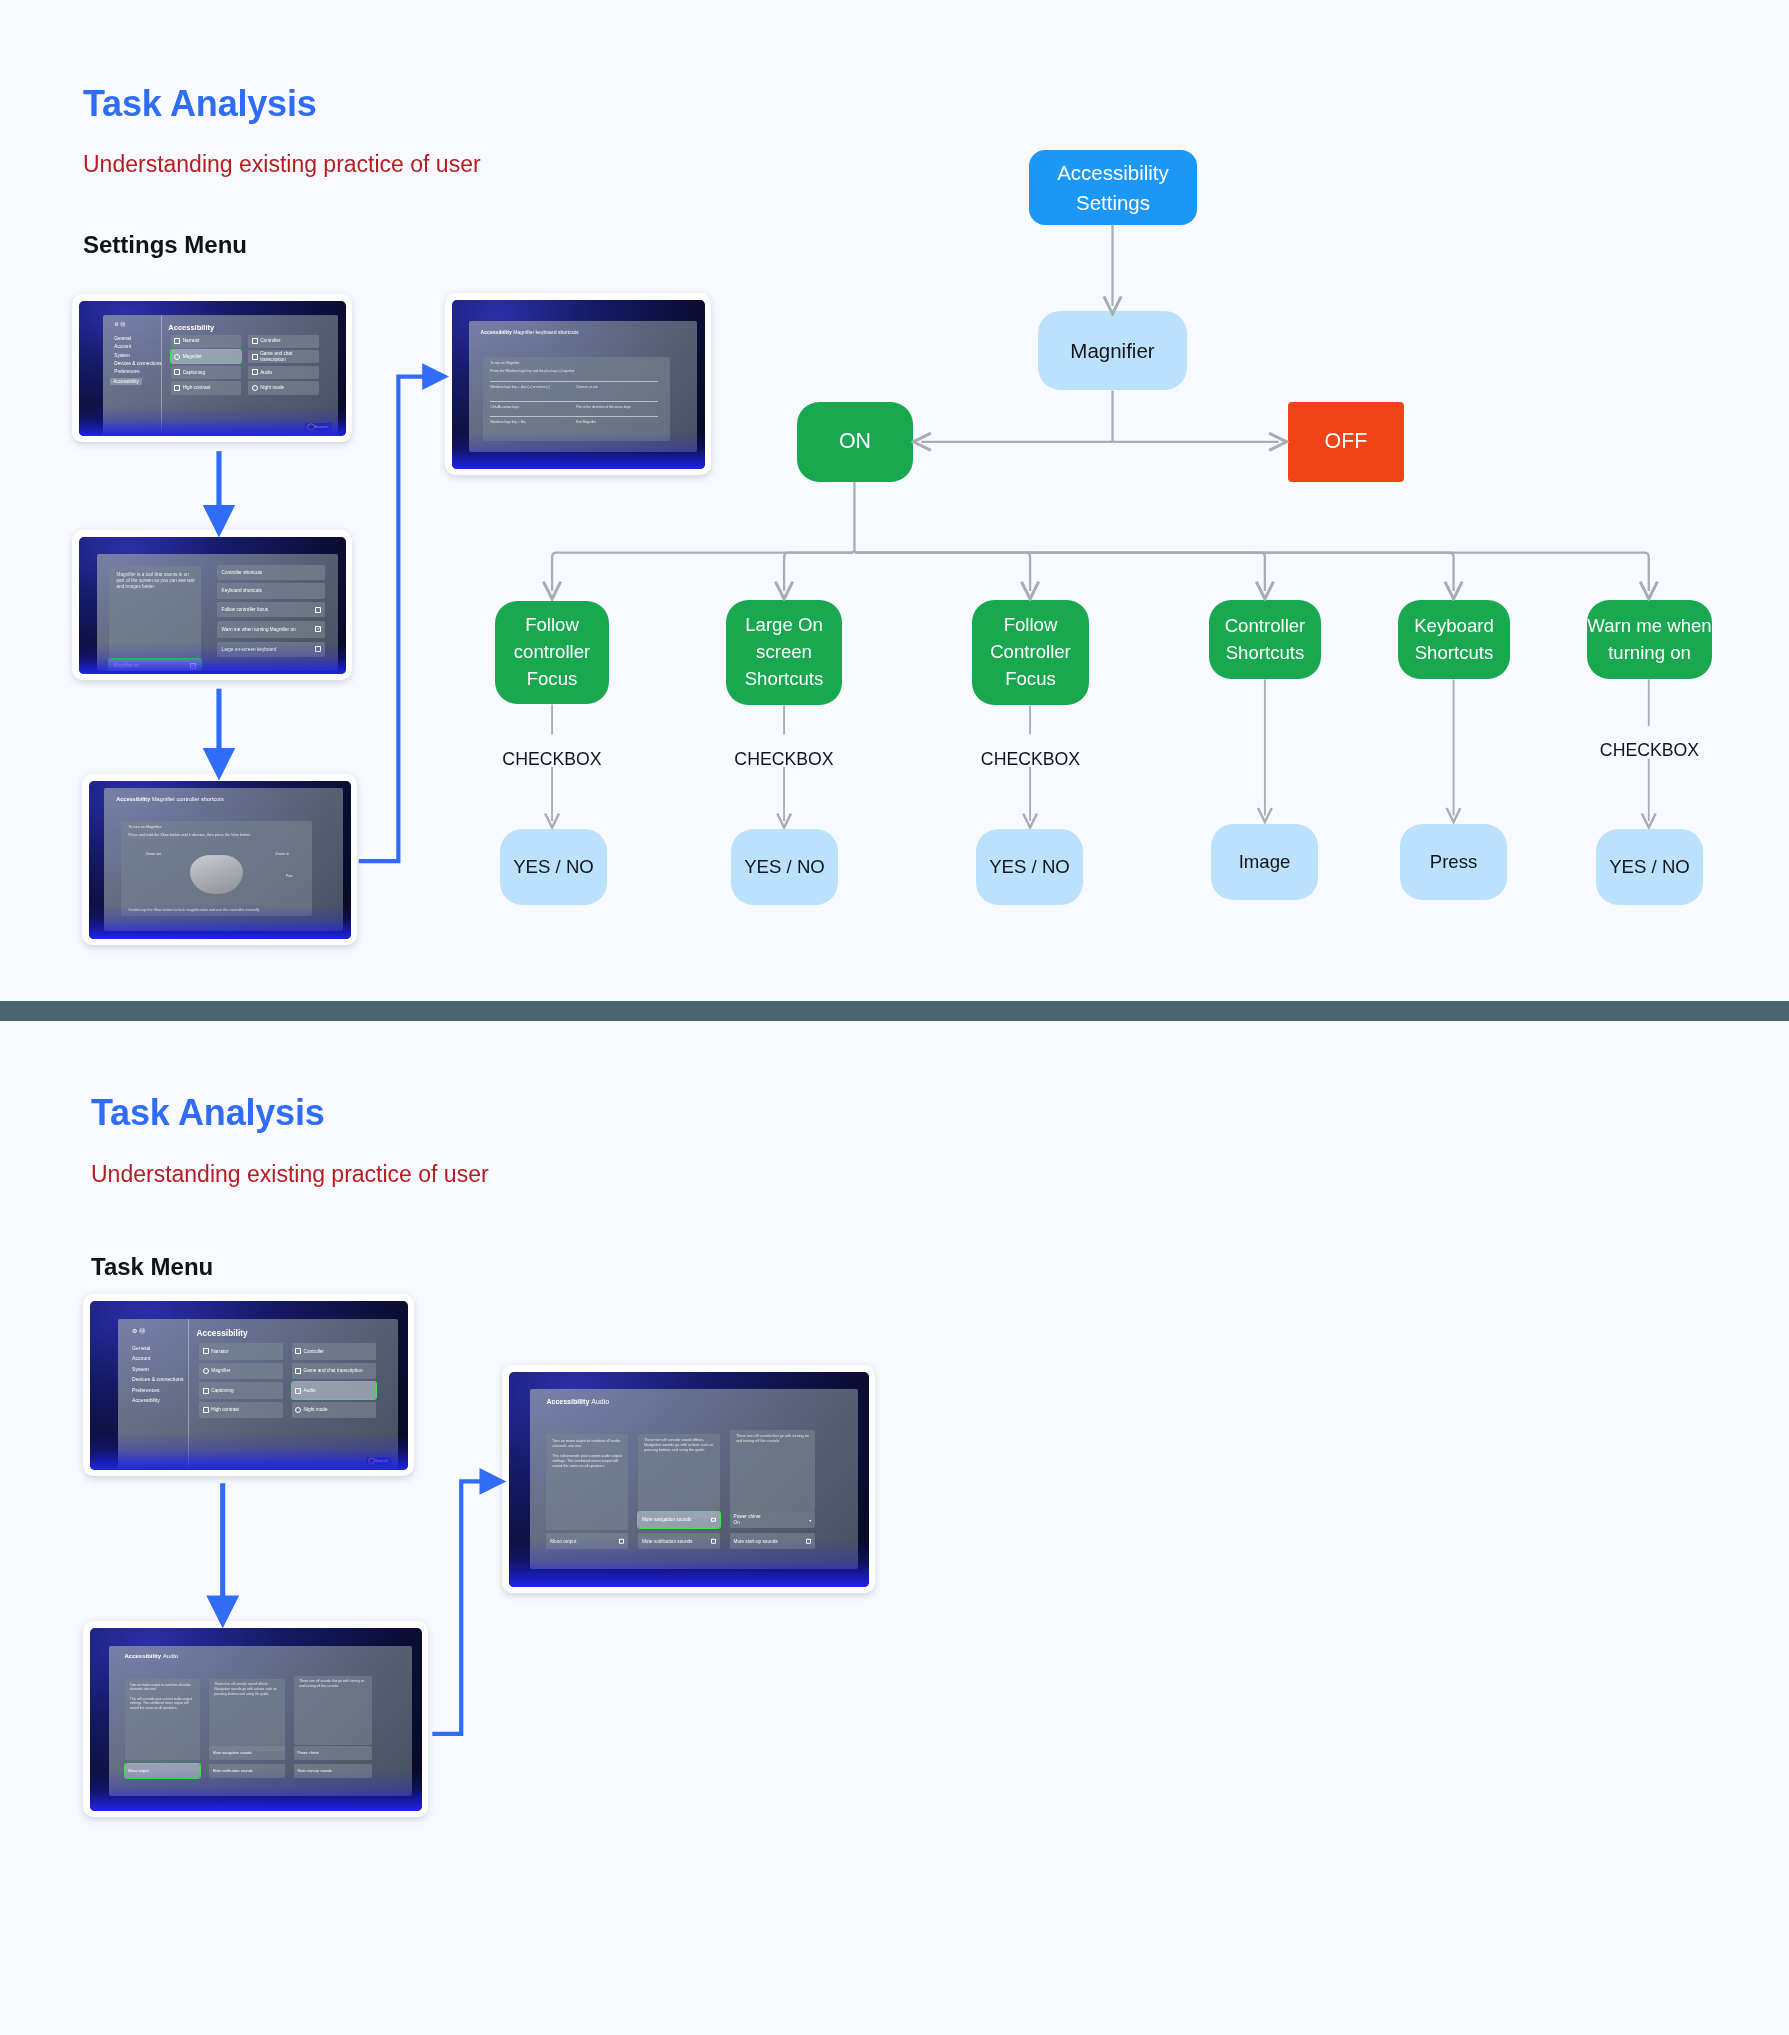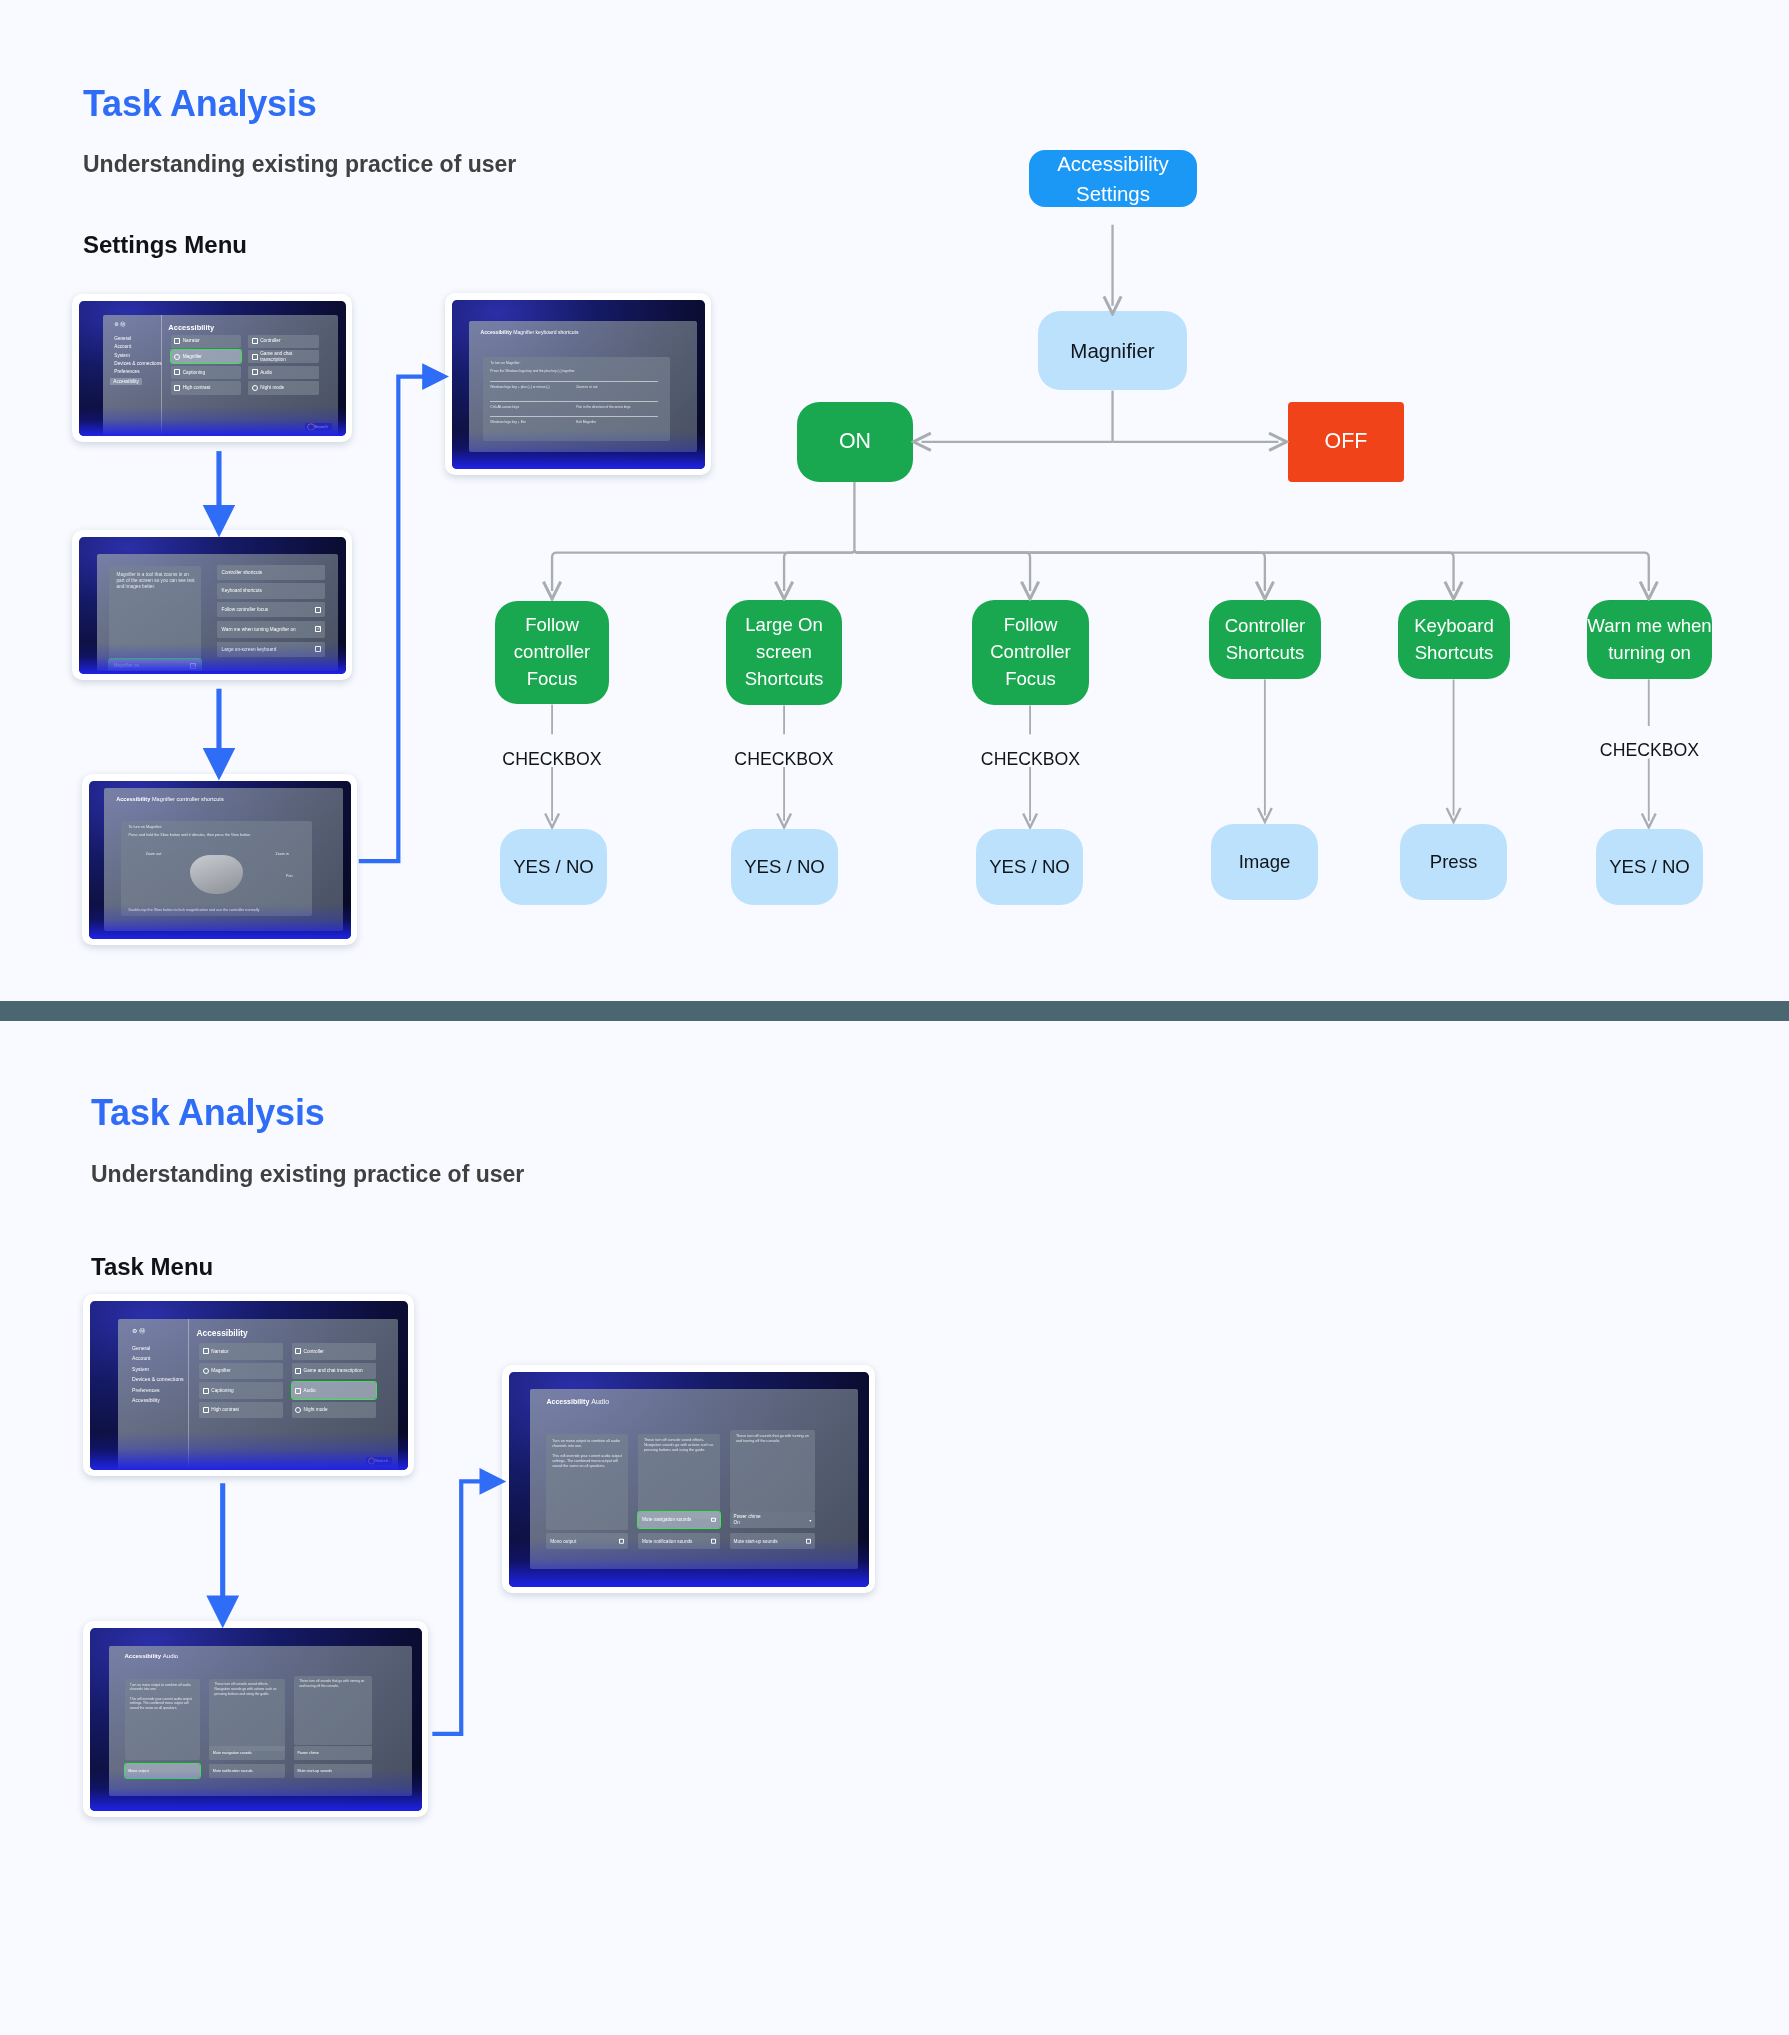--- a/index.html
+++ b/index.html
@@ -20,21 +20,21 @@
   }
   #section-audio { top: 1021px; height: 1014px; }
 
   
   .title {
     position:absolute;
     color:#2f6df6;
     font-weight:700;
     letter-spacing:-0.2px;
   }
-  .subtitle { position:absolute; color:#404040; font-weight:700; }
+  .subtitle { position:absolute; color:#b91c1c; font-weight:400; }
   .menu-label { position:absolute; color:#101214; font-weight:700; }
 
   
   .device {
     position:absolute;
     background:#ffffff;
     border-radius:10.3px;
     box-shadow: 0 2.3px 7.5px rgba(25,40,70,0.17);
     padding: 6.5px;
   }
@@ -250,21 +250,21 @@
         </marker>
         <marker id="gArrow" markerWidth="9" markerHeight="9" refX="4.5" refY="4.5" orient="auto">
           <path d="M0.5,0.8 L8,4.5 L0.5,8.2" fill="none" stroke="#a9adb1" stroke-width="1.3"></path>
         </marker>
       </defs>
       <line x1="470" y1="968" x2="470" y2="1118" stroke="#2f6df6" stroke-width="11" marker-end="url(#bArrow)"></line>
       <line x1="470" y1="1478" x2="470" y2="1640" stroke="#2f6df6" stroke-width="11" marker-end="url(#bArrow)"></line>
       <path d="M 770 1848 L 855 1848 L 855 808 L 935 808" fill="none" stroke="#2f6df6" stroke-width="9" marker-end="url(#bArrow)"></path>
     </svg>
 
-    <div class="node blue" style="left:1029px; top:150px; width:168px; height:57px; font-size:20.5px;">Accessibility Settings</div>
+    <div class="node blue" style="left:1029px; top:150px; width:168px; height:75px; font-size:20.5px;">Accessibility Settings</div>
 
     <div class="node lblue" style="left:1038px; top:311px; width:149px; height:79px; font-size:20.5px;">Magnifier</div>
 
     <div class="node green" style="left:797px; top:402px; width:116px; height:80px; font-size:21.4px;">ON</div>
 
     <div class="node red" style="left:1288px; top:402px; width:116px; height:80px; font-size:21.4px;">OFF</div>
 
     <div class="node green" style="left:495px; top:601px; width:114px; height:103px; font-size:18.6px;">Follow controller Focus</div>
     <div class="node green" style="left:726px; top:600px; width:116px; height:105px; font-size:18.6px;">Large On screen Shortcuts</div>
     <div class="node green" style="left:972px; top:600px; width:117px; height:105px; font-size:18.6px;">Follow Controller Focus</div>

